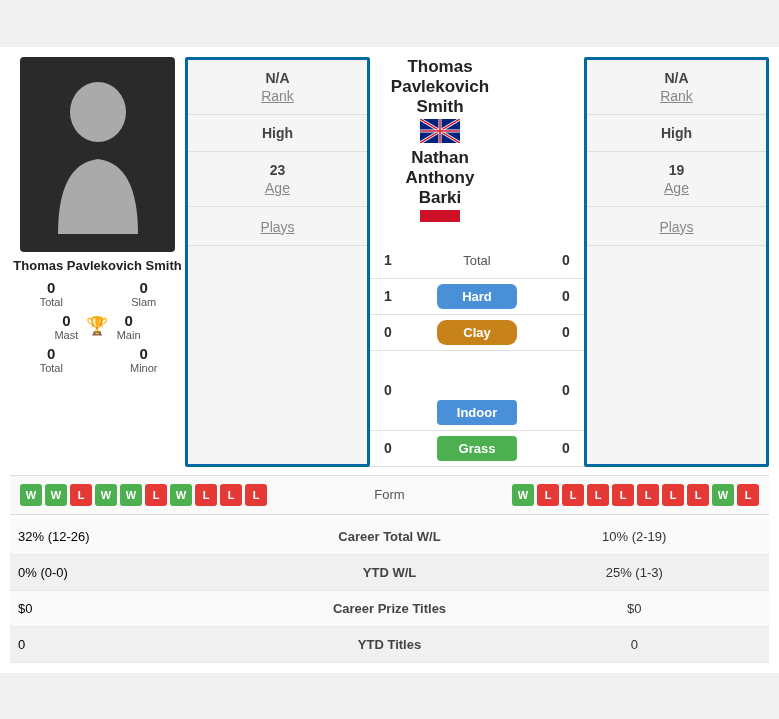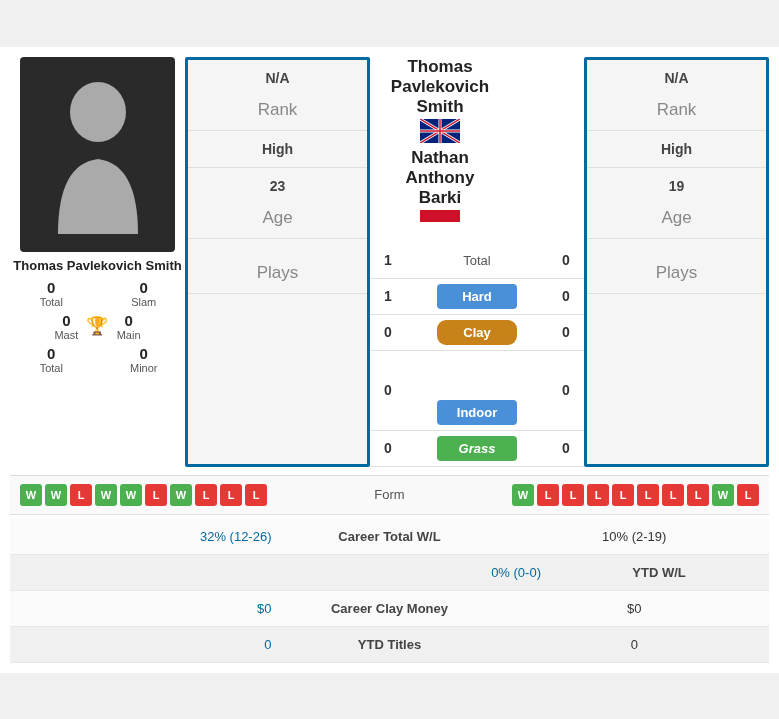--- a/index.html
+++ b/index.html
@@ -150,24 +150,24 @@
       font-weight: bold;
       min-width: 80px;
       text-align: center;
     }
     .surface-btn.total-row-label {
       background: transparent;
       color: #555;
       font-size: 13px;
       font-weight: normal;
     }
-    .surface-btn.hard { background: #4a90d9; }
+    .surface-btn.hard { background: #4a90d9; border-radius: 6px; }
     .surface-btn.clay { background: #c8821a; border-radius: 9px; }
     .surface-btn.indoor { background: #4a90d9; margin-top: 44px; }
-    .surface-btn.grass { background: #4caf50; font-style: italic; }
+    .surface-btn.grass { background: #4caf50; }
 
     .player-detail-col {
       display: flex;
       flex-direction: column;
       width: 185px;
       flex-shrink: 0;
       background: #f5f5f5;
       border: 3px solid #0369a1;
       border-radius: 2px;
     }
@@ -175,23 +175,24 @@
       padding: 10px 12px;
       border-bottom: 1px solid #e0e0e0;
       text-align: center;
     }
     .detail-row .detail-val {
       font-size: 14px;
       font-weight: bold;
       color: #444;
     }
     .detail-row .detail-label {
-      font-size: 17px;
+      font-size: 14px;
       color: #888;
-      margin-top: 14px;
+      margin-top: 2px;
+      text-decoration: underline;
     }
 
     
     .form-section {
       display: flex;
       align-items: center;
       padding: 8px 10px;
       background: #f9f9f9;
       border-top: 1px solid #ddd;
       border-bottom: 1px solid #ddd;
@@ -228,24 +229,24 @@
     }
     .stat-row {
       display: flex;
       align-items: center;
       border-bottom: 1px solid #e8e8e8;
       background: #fafafa;
     }
     .stat-row:nth-child(even) { background: #f0f0f0; }
     .stat-row .left-val {
       flex: 1;
-      text-align: right;
+      text-align: left;
       padding: 10px 8px;
       font-size: 13px;
-      color: #0369a1;
+      color: #000000;
     }
     .stat-row .center-label {
       width: 220px;
       text-align: center;
       font-weight: bold;
       font-size: 13px;
       color: #444;
       padding: 10px 8px;
     }
     .stat-row .right-val {
@@ -429,24 +430,25 @@
 
   <div class="bottom-stats" id="bottom-stats-container">
       <div class="stat-row">
     <div class="left-val">32% (12-26)</div>
     <div class="center-label">Career Total W/L</div>
     <div class="right-val">10% (2-19)</div>
   </div>
       <div class="stat-row">
     <div class="left-val">0% (0-0)</div>
     <div class="center-label">YTD W/L</div>
+    <div class="right-val">25% (1-3)</div>
   </div>
       <div class="stat-row">
     <div class="left-val">$0</div>
-    <div class="center-label">Career Clay Money</div>
+    <div class="center-label">Career Prize Titles</div>
     <div class="right-val">$0</div>
   </div>
       <div class="stat-row">
     <div class="left-val">0</div>
     <div class="center-label">YTD Titles</div>
     <div class="right-val">0</div>
   </div>
     </div>
 </div>
 

